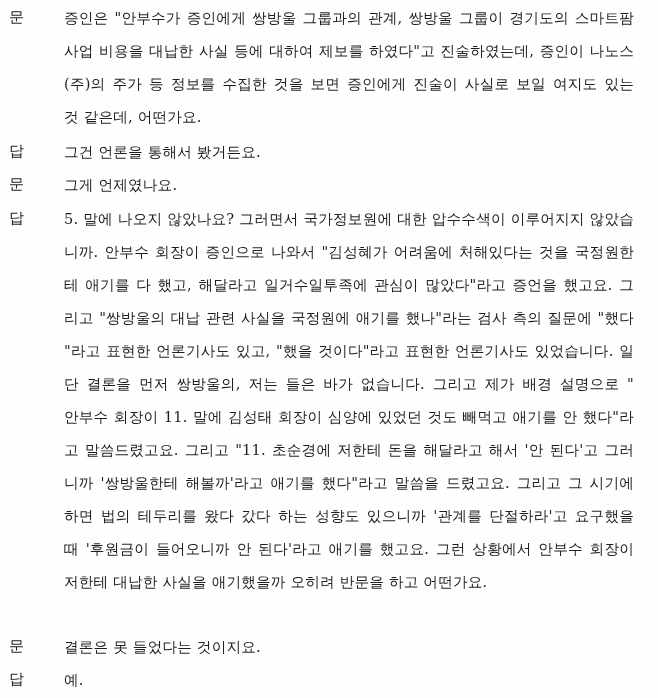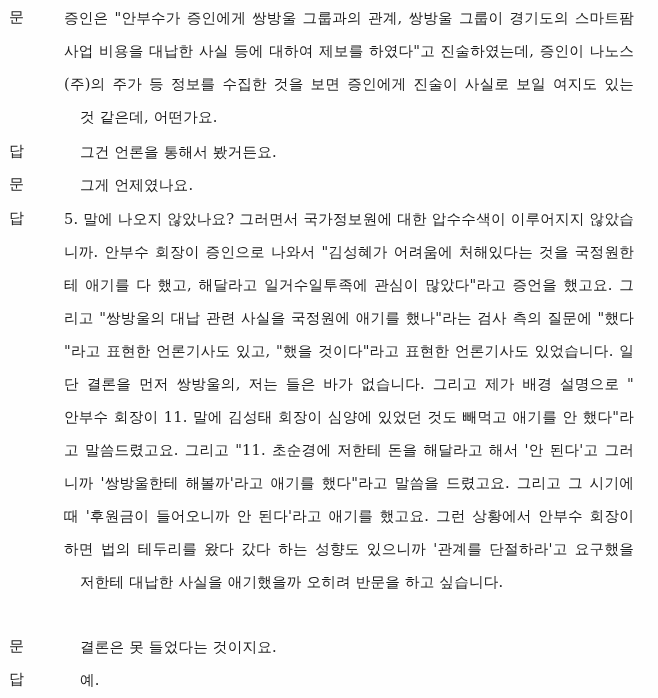--- a/index.html
+++ b/index.html
@@ -14,21 +14,21 @@
     position: absolute; left: 9px; top: 0;
     font-size: 15px; line-height: 33px; color: #222;
   }
   .body { position: absolute; left: 64px; width: 570px; top: 0; }
   .line {
     display: block; height: 33px; line-height: 33px;
     font-size: 14.6px; white-space: nowrap;
     text-align: justify; text-align-last: justify;
     letter-spacing: 0.2px; color: #1e1e1e;
   }
-  .line.last { text-align-last: left; margin-left: 16px; }
+  .line.last { text-align-last: left; }
 </style>
 </head>
 <body>
 
 <div class="page">
 
   <div class="entry" style="top:1px;">
     <span class="label">문</span>
     <div class="body">
       <span class="line">증인은 "안부수가 증인에게 쌍방울 그룹과의 관계, 쌍방울 그룹이 경기도의 스마트팜</span>
@@ -57,23 +57,23 @@
     <div class="body">
       <span class="line">5. 말에 나오지 않았나요? 그러면서 국가정보원에 대한 압수수색이 이루어지지 않았습</span>
       <span class="line">니까. 안부수 회장이 증인으로 나와서 "김성혜가 어려움에 처해있다는 것을 국정원한</span>
       <span class="line">테 애기를 다 했고, 해달라고 일거수일투족에 관심이 많았다"라고 증언을 했고요. 그</span>
       <span class="line">리고 "쌍방울의 대납 관련 사실을 국정원에 애기를 했나"라는 검사 측의 질문에 "했다</span>
       <span class="line">"라고 표현한 언론기사도 있고, "했을 것이다"라고 표현한 언론기사도 있었습니다. 일</span>
       <span class="line">단 결론을 먼저 쌍방울의, 저는 들은 바가 없습니다. 그리고 제가 배경 설명으로 "</span>
       <span class="line">안부수 회장이 11. 말에 김성태 회장이 심양에 있었던 것도 빼먹고 애기를 안 했다"라</span>
       <span class="line">고 말씀드렸고요. 그리고 "11. 초순경에 저한테 돈을 해달라고 해서 '안 된다'고 그러</span>
       <span class="line">니까 '쌍방울한테 해볼까'라고 애기를 했다"라고 말씀을 드렸고요. 그리고 그 시기에</span>
+      <span class="line">하면 법의 테두리를 왔다 갔다 하는 성향도 있으니까 '관계를 단절하라'고 요구했을</span>
       <span class="line">때 '후원금이 들어오니까 안 된다'라고 애기를 했고요. 그런 상황에서 안부수 회장이</span>
-      <span class="line">하면 법의 테두리를 왔다 갔다 하는 성향도 있으니까 '관계를 단절하라'고 요구했을</span>
-      <span class="line last">저한테 대납한 사실을 애기했을까 오히려 반문을 하고 싶습니다.</span>
+      <span class="line last">저한테 대납한 사실을 애기했을까 오히려 반문을 하고 어떤가요.</span>
     </div>
   </div>
 
   <div class="entry" style="top:630px;">
     <span class="label">문</span>
     <div class="body">
       <span class="line last">결론은 못 들었다는 것이지요.</span>
     </div>
   </div>
 

